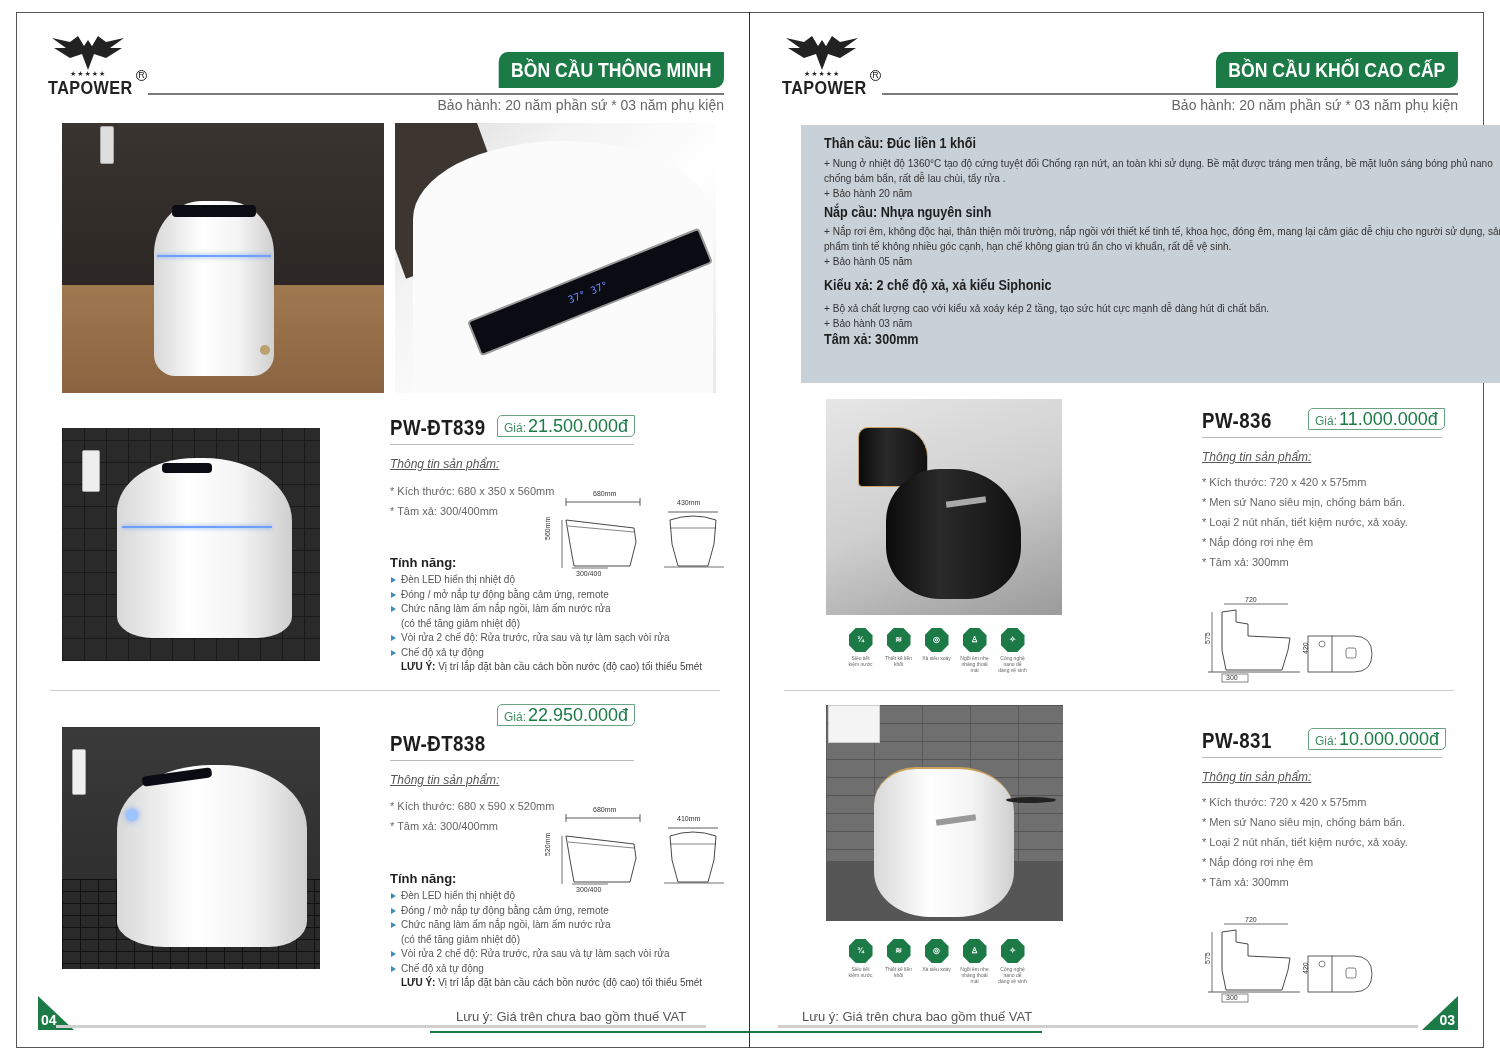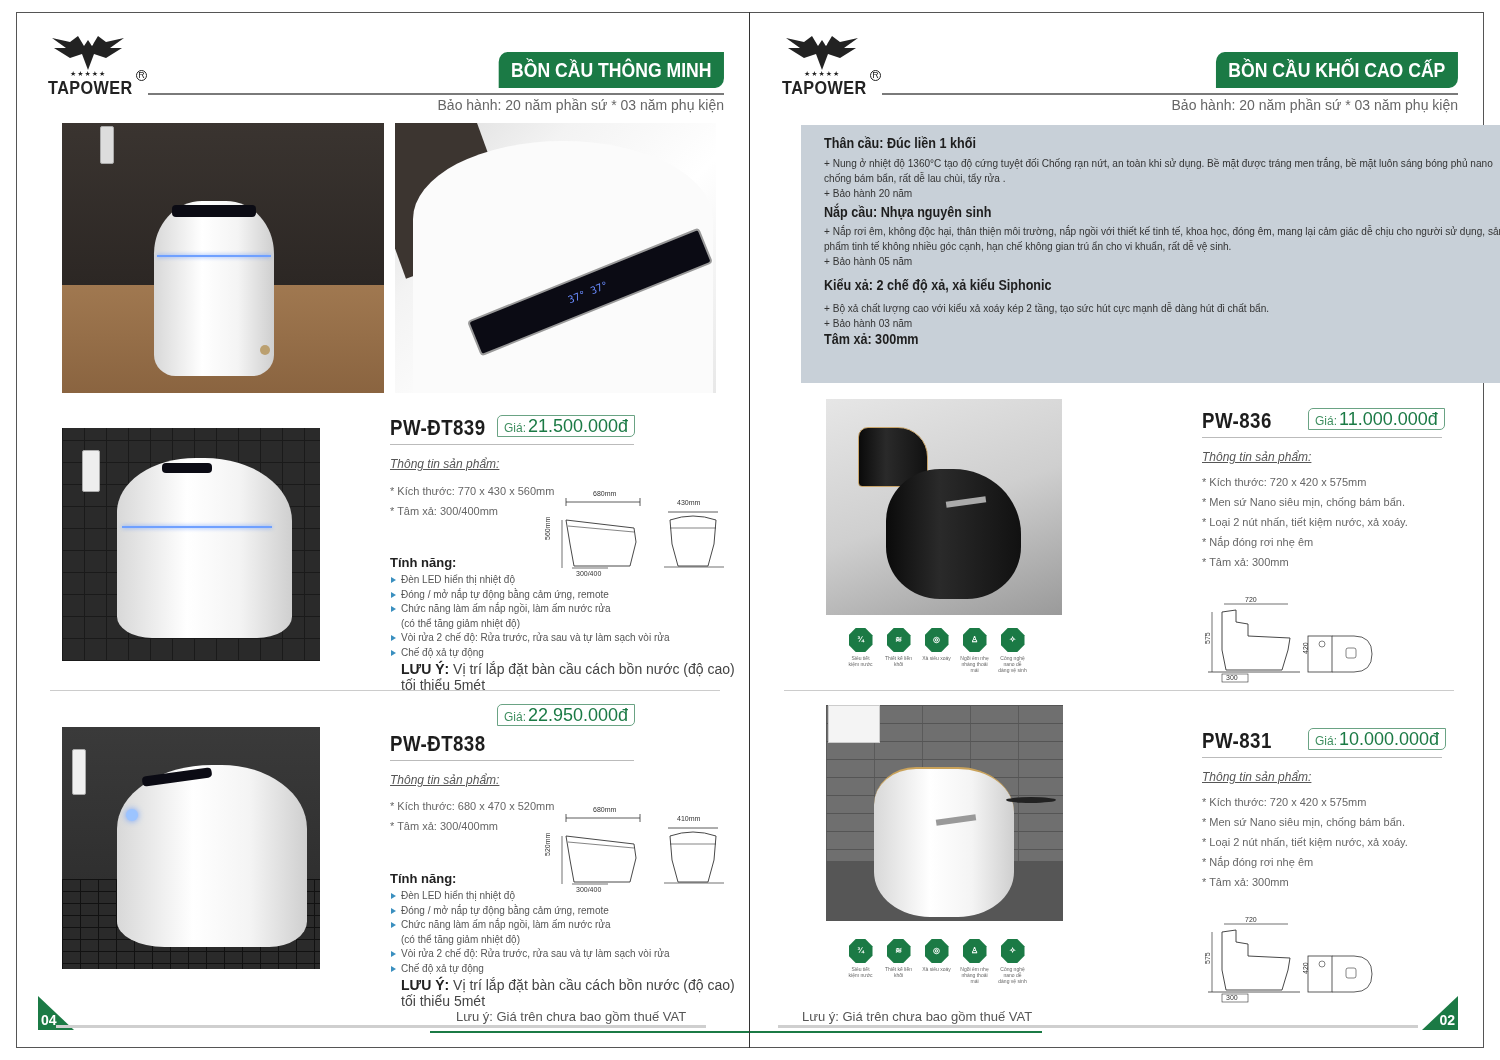--- a/index.html
+++ b/index.html
@@ -41,21 +41,21 @@
 .model{position:absolute;font-family:"Liberation Sans",sans-serif;font-weight:bold;font-size:22px;color:#1d1d1d;transform:scaleX(0.85);transform-origin:left;letter-spacing:0.5px}
 .price{position:absolute;border:1px solid #6aa384;border-radius:5px 0 5px 0;padding:1px 6px;height:22px;line-height:19px;color:#1b7a45;font-size:18px;white-space:nowrap}
 .price .lbl{font-size:12px;color:#3f8f60;margin-right:2px}
 .uline{position:absolute;height:1px;background:#bbb}
 .info-h{position:absolute;font-size:12px;font-style:italic;text-decoration:underline;color:#555}
 .spec{position:absolute;font-size:11px;color:#666;line-height:20px}
 .feat-h{position:absolute;font-weight:bold;font-size:13px;color:#222}
 .feat{position:absolute;font-size:10px;color:#555;line-height:14.5px}
 .feat li{list-style:none;position:relative;padding-left:11px}
 .feat li.b:before{content:"";position:absolute;left:1px;top:4px;border-left:5px solid #3a8fbf;border-top:3px solid transparent;border-bottom:3px solid transparent}
-.note{position:absolute;font-size:14px;color:#444}
+.note{position:absolute;font-size:10px;color:#444}
 .note b{color:#222}
 .dim{position:absolute;font-size:7px;color:#333;font-family:"Liberation Sans",sans-serif}
 .divider{position:absolute;height:1px;background:#ccc}
 
 
 .infobox{position:absolute;left:51px;top:113px;width:756px;height:258px;background:#c8d0d8;padding:8px 23px}
 .ib-h{font-weight:bold;font-size:14px;color:#1e1e1e;margin-top:2px;transform:scaleX(0.9);transform-origin:left}
 .ib-p{font-size:10.5px;color:#333;line-height:15px;transform:scaleX(0.96);transform-origin:left}
 .ib-big{font-weight:bold;font-size:14px;color:#1e1e1e;transform:scaleX(0.9);transform-origin:left}
 
@@ -113,21 +113,21 @@
     <div class="toilet-white" style="left:55px;top:40px;width:175px;height:180px;border-radius:45% 50% 20% 20%/30% 35% 12% 12%"></div>
     <div class="display" style="left:100px;top:45px;width:50px;height:10px"></div>
     <div class="blue-ring" style="left:60px;top:108px;width:150px"></div>
   </div>
 
   <div class="model" style="left:374px;top:403px">PW-ĐT839</div>
   <div class="price" style="left:481px;top:403px"><span class="lbl">Giá:</span><span>21.500.000đ</span></div>
   <div class="uline" style="left:374px;top:432px;width:244px"></div>
   <div class="info-h" style="left:374px;top:445px">Thông tin sản phẩm:</div>
   <div class="spec" style="left:374px;top:469px">
-    <div>* Kích thước: 770 x 430 x 560mm</div>
+    <div>* Kích thước: 680 x 350 x 560mm</div>
     <div>* Tâm xả: 300/400mm</div>
   </div>
 
   <svg style="position:absolute;left:532px;top:482px" width="180" height="90">
     <line x1="18" y1="8" x2="92" y2="8" stroke="#333" stroke-width="0.8"></line>
     <line x1="18" y1="4" x2="18" y2="12" stroke="#333" stroke-width="0.8"></line>
     <line x1="92" y1="4" x2="92" y2="12" stroke="#333" stroke-width="0.8"></line>
     <path d="M18 26 L86 34 L88 48 L82 72 L26 72 L22 50 Z" fill="none" stroke="#333" stroke-width="0.9"></path>
     <line x1="20" y1="32" x2="86" y2="38" stroke="#333" stroke-width="0.6"></line>
     <line x1="14" y1="26" x2="14" y2="74" stroke="#333" stroke-width="0.7"></line>
@@ -161,21 +161,21 @@
     <div class="toilet-white" style="left:55px;top:38px;width:190px;height:182px;border-radius:50% 45% 20% 25%/35% 35% 14% 14%"></div>
     <div class="display" style="left:80px;top:45px;width:70px;height:10px;transform:rotate(-8deg)"></div>
     <div style="position:absolute;left:64px;top:82px;width:12px;height:12px;border-radius:50%;background:#9cc4ff;box-shadow:0 0 6px #6fa0ff"></div>
   </div>
 
   <div class="model" style="left:374px;top:719px">PW-ĐT838</div>
   <div class="price" style="left:481px;top:692px"><span class="lbl">Giá:</span><span>22.950.000đ</span></div>
   <div class="uline" style="left:374px;top:748px;width:244px"></div>
   <div class="info-h" style="left:374px;top:761px">Thông tin sản phẩm:</div>
   <div class="spec" style="left:374px;top:784px">
-    <div>* Kích thước: 680 x 470 x 520mm</div>
+    <div>* Kích thước: 680 x 590 x 520mm</div>
     <div>* Tâm xả: 300/400mm</div>
   </div>
   <svg style="position:absolute;left:532px;top:798px" width="180" height="90">
     <line x1="18" y1="8" x2="92" y2="8" stroke="#333" stroke-width="0.8"></line>
     <line x1="18" y1="4" x2="18" y2="12" stroke="#333" stroke-width="0.8"></line>
     <line x1="92" y1="4" x2="92" y2="12" stroke="#333" stroke-width="0.8"></line>
     <path d="M18 26 L86 34 L88 48 L82 72 L26 72 L22 50 Z" fill="none" stroke="#333" stroke-width="0.9"></path>
     <line x1="20" y1="32" x2="86" y2="38" stroke="#333" stroke-width="0.6"></line>
     <line x1="14" y1="26" x2="14" y2="74" stroke="#333" stroke-width="0.7"></line>
     <line x1="24" y1="74" x2="60" y2="74" stroke="#333" stroke-width="0.7"></line>
@@ -348,17 +348,17 @@
   <div class="dim" style="left:495px;top:904px">720</div>
   <div class="dim" style="left:454px;top:952px;transform:rotate(-90deg);transform-origin:left top">575</div>
   <div class="dim" style="left:552px;top:962px;transform:rotate(-90deg);transform-origin:left top">420</div>
   <div class="dim" style="left:476px;top:982px">300</div>
 
   <div class="foot-line" style="left:28px;width:640px"></div>
   <div class="foot-green" style="left:0;width:292px"></div>
   <div class="vat" style="left:52px">Lưu ý: Giá trên chưa bao gồm thuế VAT</div>
   <div class="pagenum" style="left:672px">
     <div class="tri" style="clip-path:polygon(100% 0,100% 100%,0 100%)"></div>
-    <span style="right:3px">02</span>
+    <span style="right:3px">03</span>
   </div>
 </div>
 
 <div class="spine"></div>
 
 </body></html>

